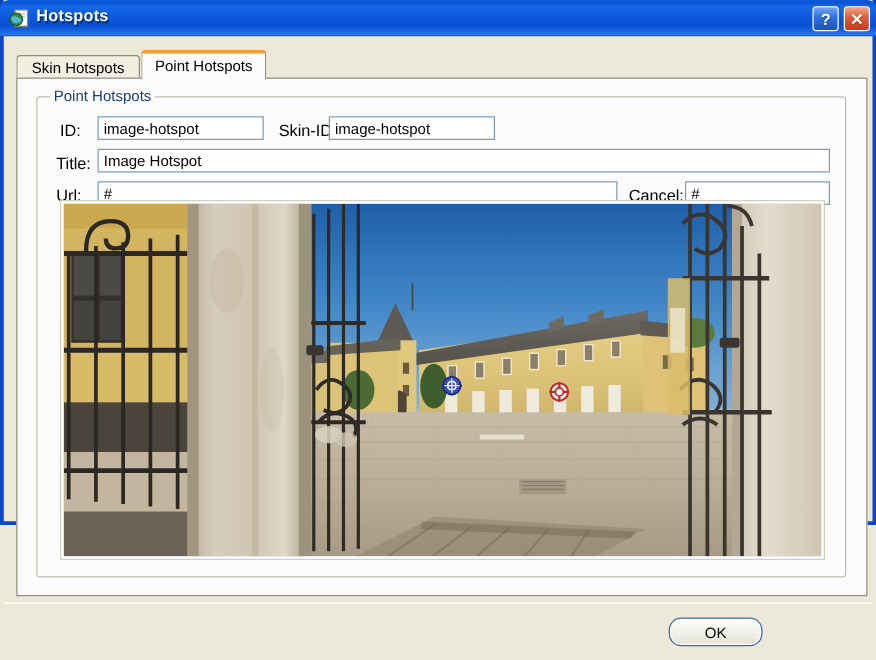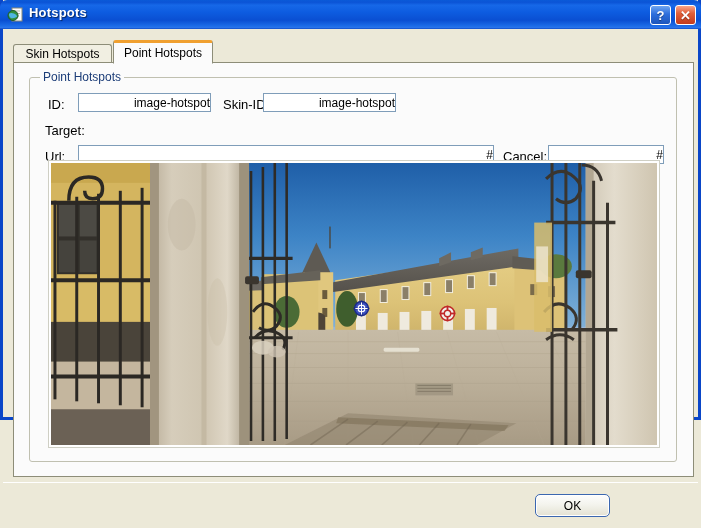--- a/index.html
+++ b/index.html
@@ -135,21 +135,20 @@
     box-sizing: border-box;
     border: 1px solid #7f9db9;
     background: #ffffff;
     font-family: "Liberation Sans", sans-serif;
     font-size: 12px;
     color: #000000;
     padding: 0 0 0 4px;
     height: 19px;
     line-height: 17px;
     outline: none;
-    text-align: right;
   }
 
   
   #preview {
     position: absolute;
     left: 18px; top: 82px;
     width: 612px; height: 288px;
     box-sizing: border-box;
     border: 1px solid #cfcfc4;
     background: #ffffff;
@@ -179,21 +178,21 @@
     width: 695px; height: 1px;
     background: #ffffff;
   }
   .dlgbtn {
     position: absolute;
     top: 494px;
     width: 75px; height: 23px;
     box-sizing: border-box;
     background: linear-gradient(to bottom, #fdfdfd 0%, #f3f3ec 48%, #e3e1d2 100%);
     border: 1px solid #9a9a85;
-    border-radius: 5px;
+    border-radius: 10px;
     font-family: "Liberation Sans", sans-serif;
     font-size: 12px; color: #000000;
     cursor: pointer;
     display: flex; align-items: center; justify-content: center;
   }
   #btn-ok {
     left: 532px;
     border: 1px solid #3b67b0;
     box-shadow: inset 0 0 0 1px #ffffff;
   }
@@ -230,21 +229,22 @@
 
     <div id="groupbox">
       <div id="group-legend">Point Hotspots</div>
 
       <div class="flabel" style="left:18px; top:19px;">ID:</div>
       <input class="finput" style="left: 48px; top: 15px; width: 133px;" value="image-hotspot">
 
       <div class="flabel" style="left:193px; top:19px;">Skin-ID:</div>
       <input class="finput" style="left: 233px; top: 15px; width: 133px;" value="image-hotspot">
 
-      <div class="flabel" style="left:15px; top:45px;">Target:</div>
+      <div class="flabel" style="left:15px; top:45px;">Title:</div>
+      <input class="finput" style="left: 48px; top: 41px; width: 586px;" value="Image Hotspot">
 
       <div class="flabel" style="left:15px; top:71px;">Url:</div>
       <input class="finput" style="left: 48px; top: 67px; width: 416px;" value="#">
 
       <div class="flabel" style="left:473px; top:71px;">Cancel:</div>
       <input class="finput" style="left: 518px; top: 67px; width: 116px;" value="#">
 
       <div id="preview">
         <div id="photo">
           <svg viewBox="0 0 612 284" preserveAspectRatio="none">

